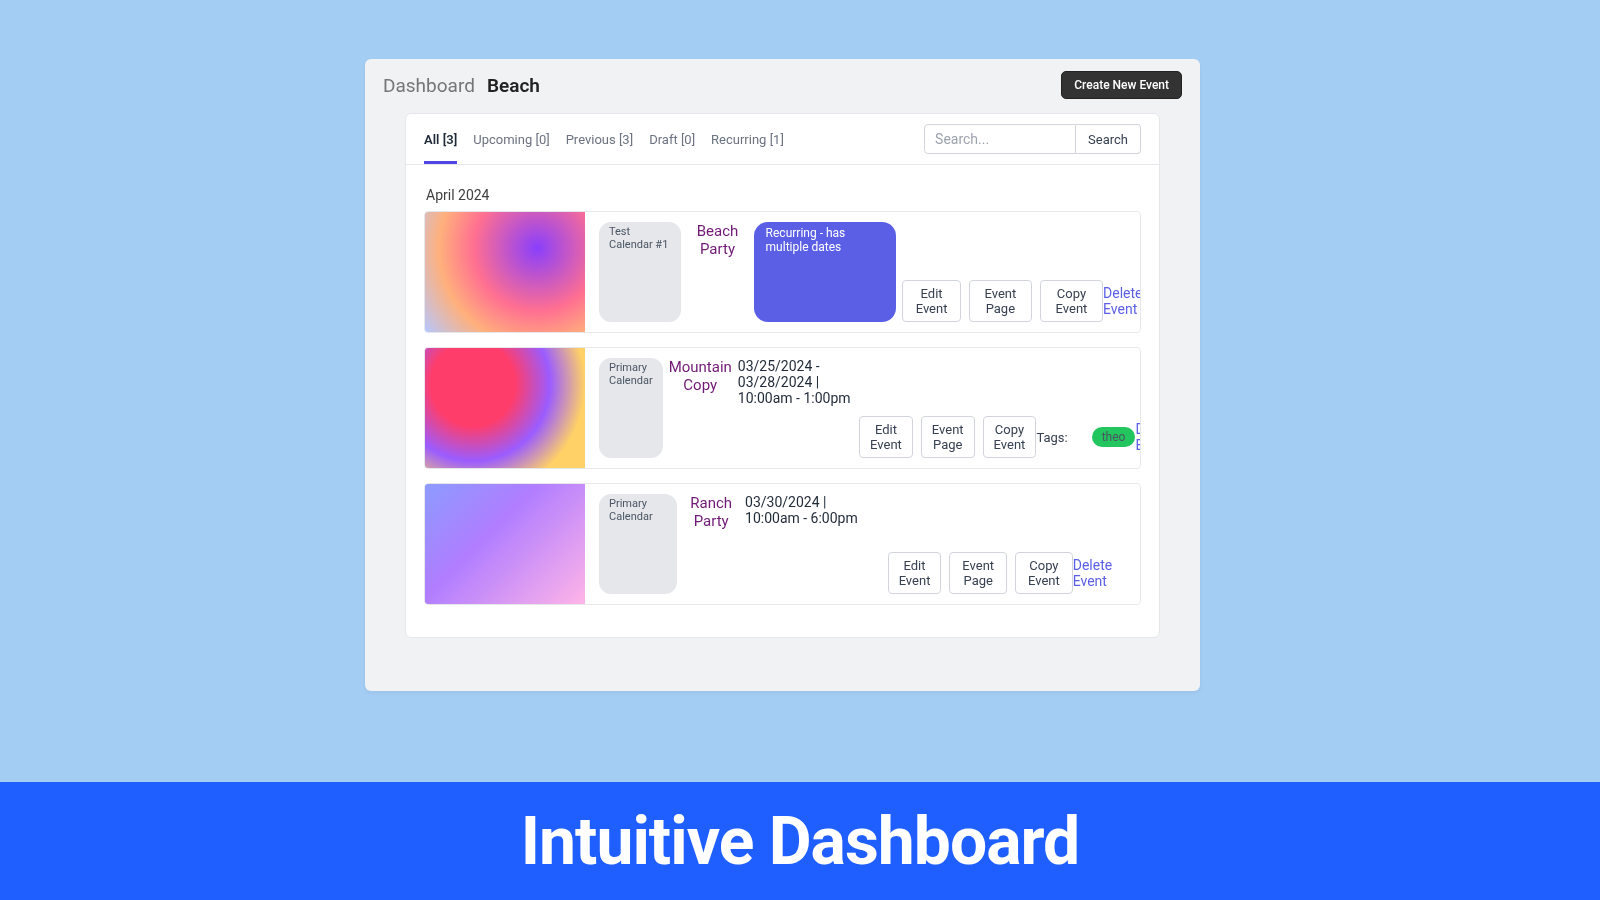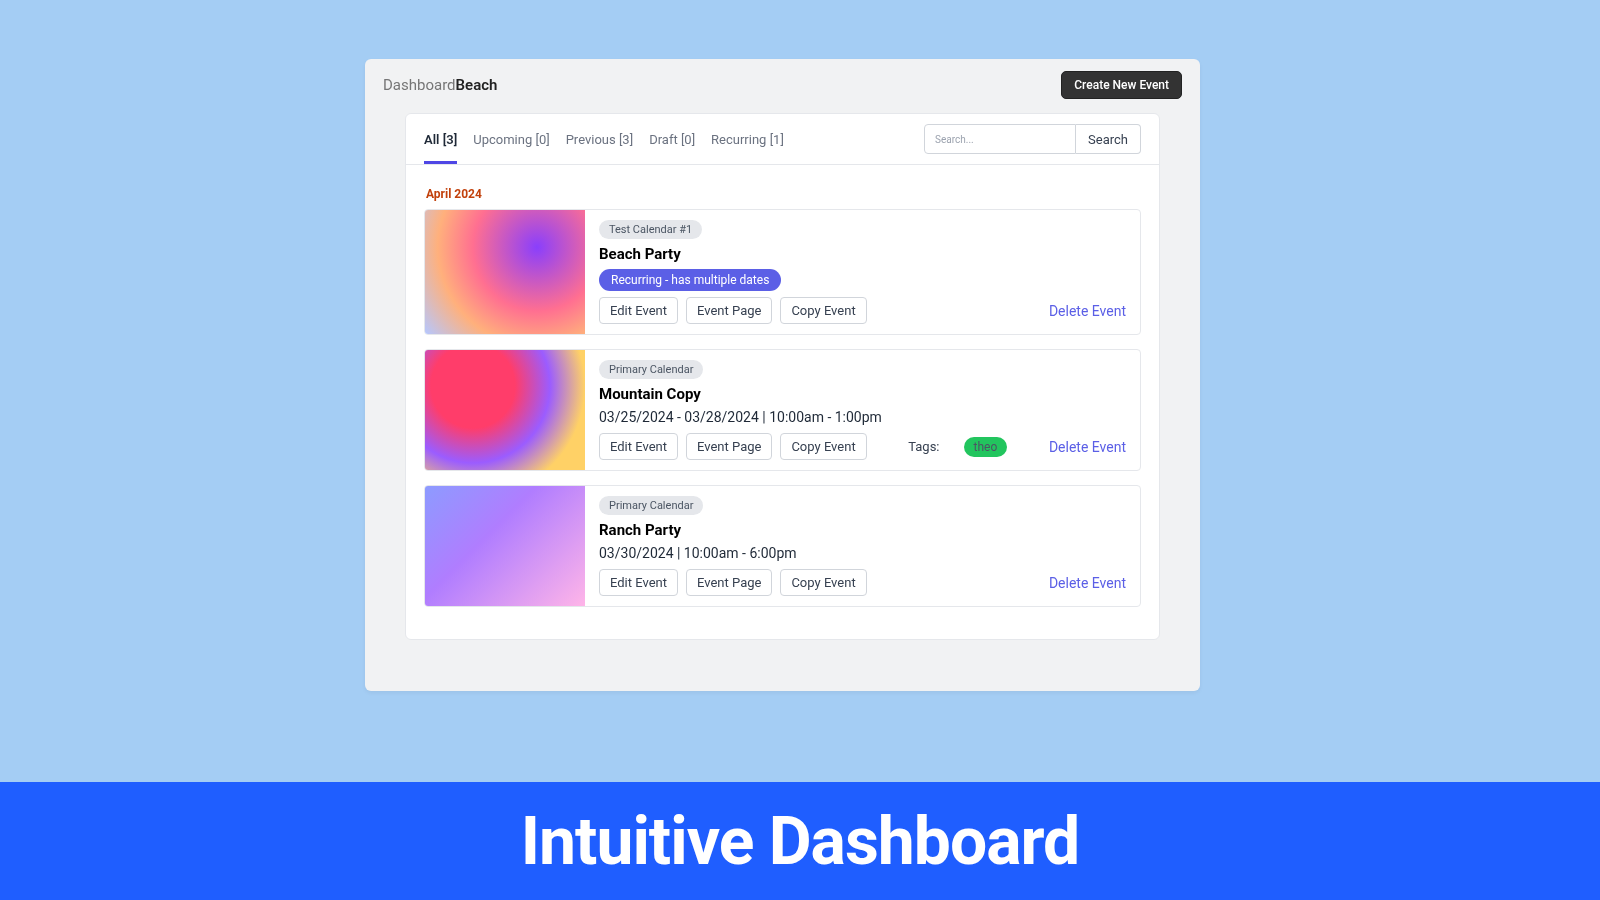--- a/index.html
+++ b/index.html
@@ -1,41 +1,41 @@
 <!DOCTYPE html>
 <html><head>
 <meta charset="utf-8">
 <style>
 * { margin:0; padding:0; box-sizing:border-box; font-family:-apple-system,BlinkMacSystemFont,"Segoe UI",Roboto,Helvetica,Arial,sans-serif; }
 body { width:1600px; height:900px; background:#a4cdf4; overflow:hidden; position:relative; }
 .app-window { position:absolute; left:365px; top:59px; width:835px; height:632px; background:#f1f2f3; border-radius:6px; overflow:hidden; box-shadow:0 2px 4px rgba(0,0,0,.05); }
 .header-bar { display:flex; align-items:center; justify-content:space-between; padding:12px 18px 14px 18px; }
-.breadcrumb { display:flex; align-items:flex-end; font-size:15px; }
+.breadcrumb { display:flex; align-items:flex-end; gap:12px; font-size:19px; }
 .breadcrumb .bc1 { color:#767676; }
 .breadcrumb .bc2 { color:#222; font-weight:600; }
 .create-btn { background:#333; color:#fff; border:1px solid #222; border-radius:5px; padding:6px 12px; font-size:12px; font-weight:500; cursor:pointer; }
 .panel { background:#fff; border-radius:6px; margin:0 40px 0 40px; border:1px solid #e5e7eb; }
 .panel-top { display:flex; align-items:center; justify-content:space-between; padding:10px 18px 0 18px; border-bottom:1px solid #e5e7eb; }
 .tabs { display:flex; gap:16px; font-size:13px; }
 .tab { color:#6b7280; padding:8px 0 14px 0; cursor:pointer; border-bottom:3px solid transparent; }
 .tab.active { color:#1f2937; font-weight:600; border-bottom:3px solid #4f46e5; }
 .search-wrap { display:flex; margin-bottom:10px; }
-.search-input { width:152px; height:30px; border:1px solid #d1d5db; border-radius:4px 0 0 4px; padding:0 10px; font-size:10px; color:#374151; }
+.search-input { width:152px; height:30px; border:1px solid #d1d5db; border-radius:4px 0 0 4px; padding:0 10px; font-size:14px; color:#374151; }
 .search-input::placeholder { color:#9ca3af; }
 .search-btn { height:30px; padding:0 12px; border:1px solid #d1d5db; border-left:none; border-radius:0 4px 4px 0; background:#fff; font-size:13px; color:#374151; cursor:pointer; }
 .panel-body { padding:14px 18px 18px 18px; }
-.month-label { font-size:12px; font-weight:700; color:#c2410c; margin:8px 0 8px 2px; }
+.month-label { font-size:14px; font-weight:400; color:#404040; margin:8px 0 8px 2px; }
 .event-card { display:flex; border:1px solid #e5e7eb; border-radius:4px; overflow:hidden; margin-bottom:14px; }
 .thumb { width:160px; min-height:120px; flex-shrink:0; }
 .thumb.g1 { background:radial-gradient(circle at 70% 30%, #8a3ffc 0%, #ff6f91 45%, #ffb07c 70%, #b5c7ff 100%); }
 .thumb.g2 { background:radial-gradient(circle at 30% 30%, #ff3d6a 0%, #ff3d6a 30%, #9b5cff 55%, #ffd166 80%); }
 .thumb.g3 { background:linear-gradient(135deg, #8d9bff 0%, #b07dff 40%, #ffb5e8 100%); }
-.event-body { flex:1; padding:10px 14px 10px 14px; display:flex; flex-direction:column; gap:6px; position:relative; }
+.event-body { flex:1; padding:10px 14px 10px 14px; display:flex; flex-direction:row; gap:6px; position:relative; }
 .cal-pill { display:inline-block; background:#e5e7eb; color:#4b5563; font-size:11px; padding:3px 10px; border-radius:12px; width:max-content; }
-.event-title { font-size:15px; font-weight:700; color:#000000; }
+.event-title { font-size:15px; font-weight:400; color:#701a75;text-align:center; }
 .recurring-pill { display:inline-block; background:#5b5fe6; color:#fff; font-size:12px; padding:4px 12px; border-radius:14px; width:max-content; }
 .event-sub { font-size:14px; color:#1f2937; }
 .row-bottom { display:flex; align-items:center; justify-content:space-between; margin-top:auto; }
 .btn-group { display:flex; gap:8px; }
 .small-btn { background:#fff; border:1px solid #d1d5db; border-radius:4px; padding:5px 10px; font-size:13px; color:#374151; cursor:pointer; }
 .tags-wrap { display:flex; align-items:center; gap:24px; font-size:13px; color:#374151; }
 .tag-pill { background:#22c55e; color:#4b5563; font-size:12px; padding:3px 10px; border-radius:12px; }
 .link-del { color:#5b5fe6; font-size:14px; cursor:pointer; text-decoration:none; }
 .banner { position:absolute; left:0; bottom:0; width:1600px; height:118px; background:#1f5eff; display:flex; align-items:center; justify-content:center; }
 .banner-text { color:#fff; font-size:66px; font-weight:700; letter-spacing:-1px; }

